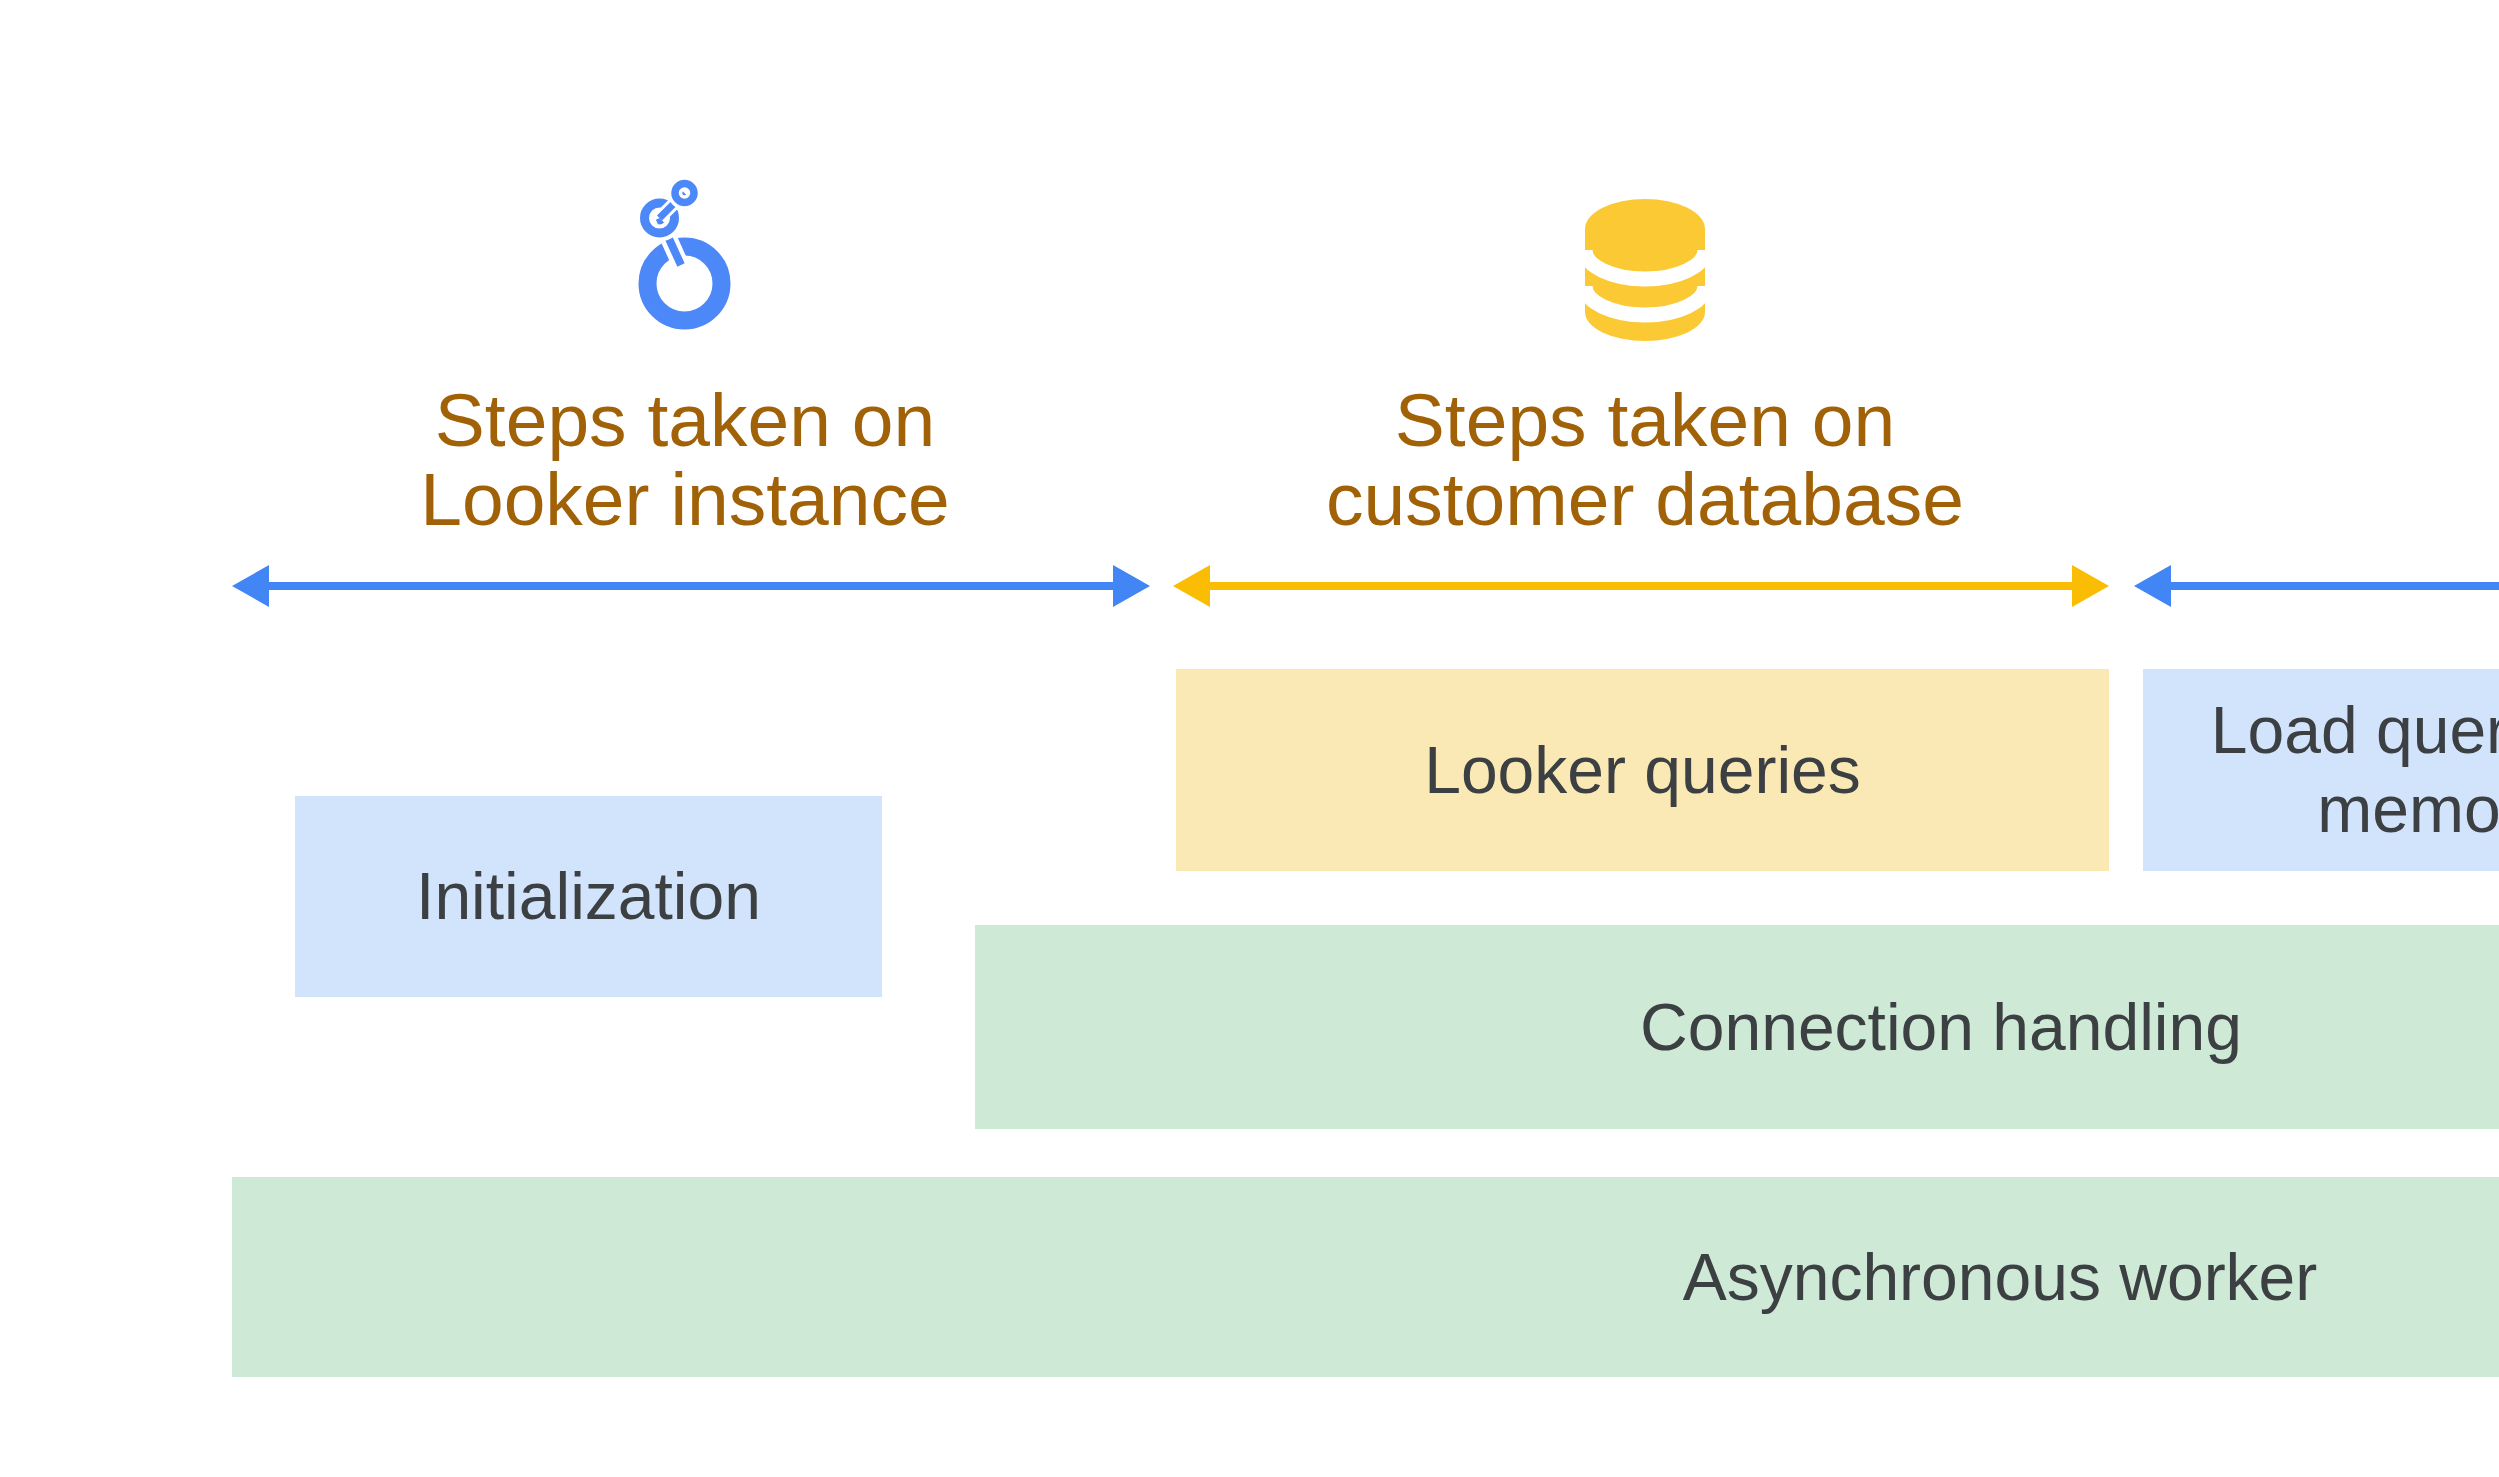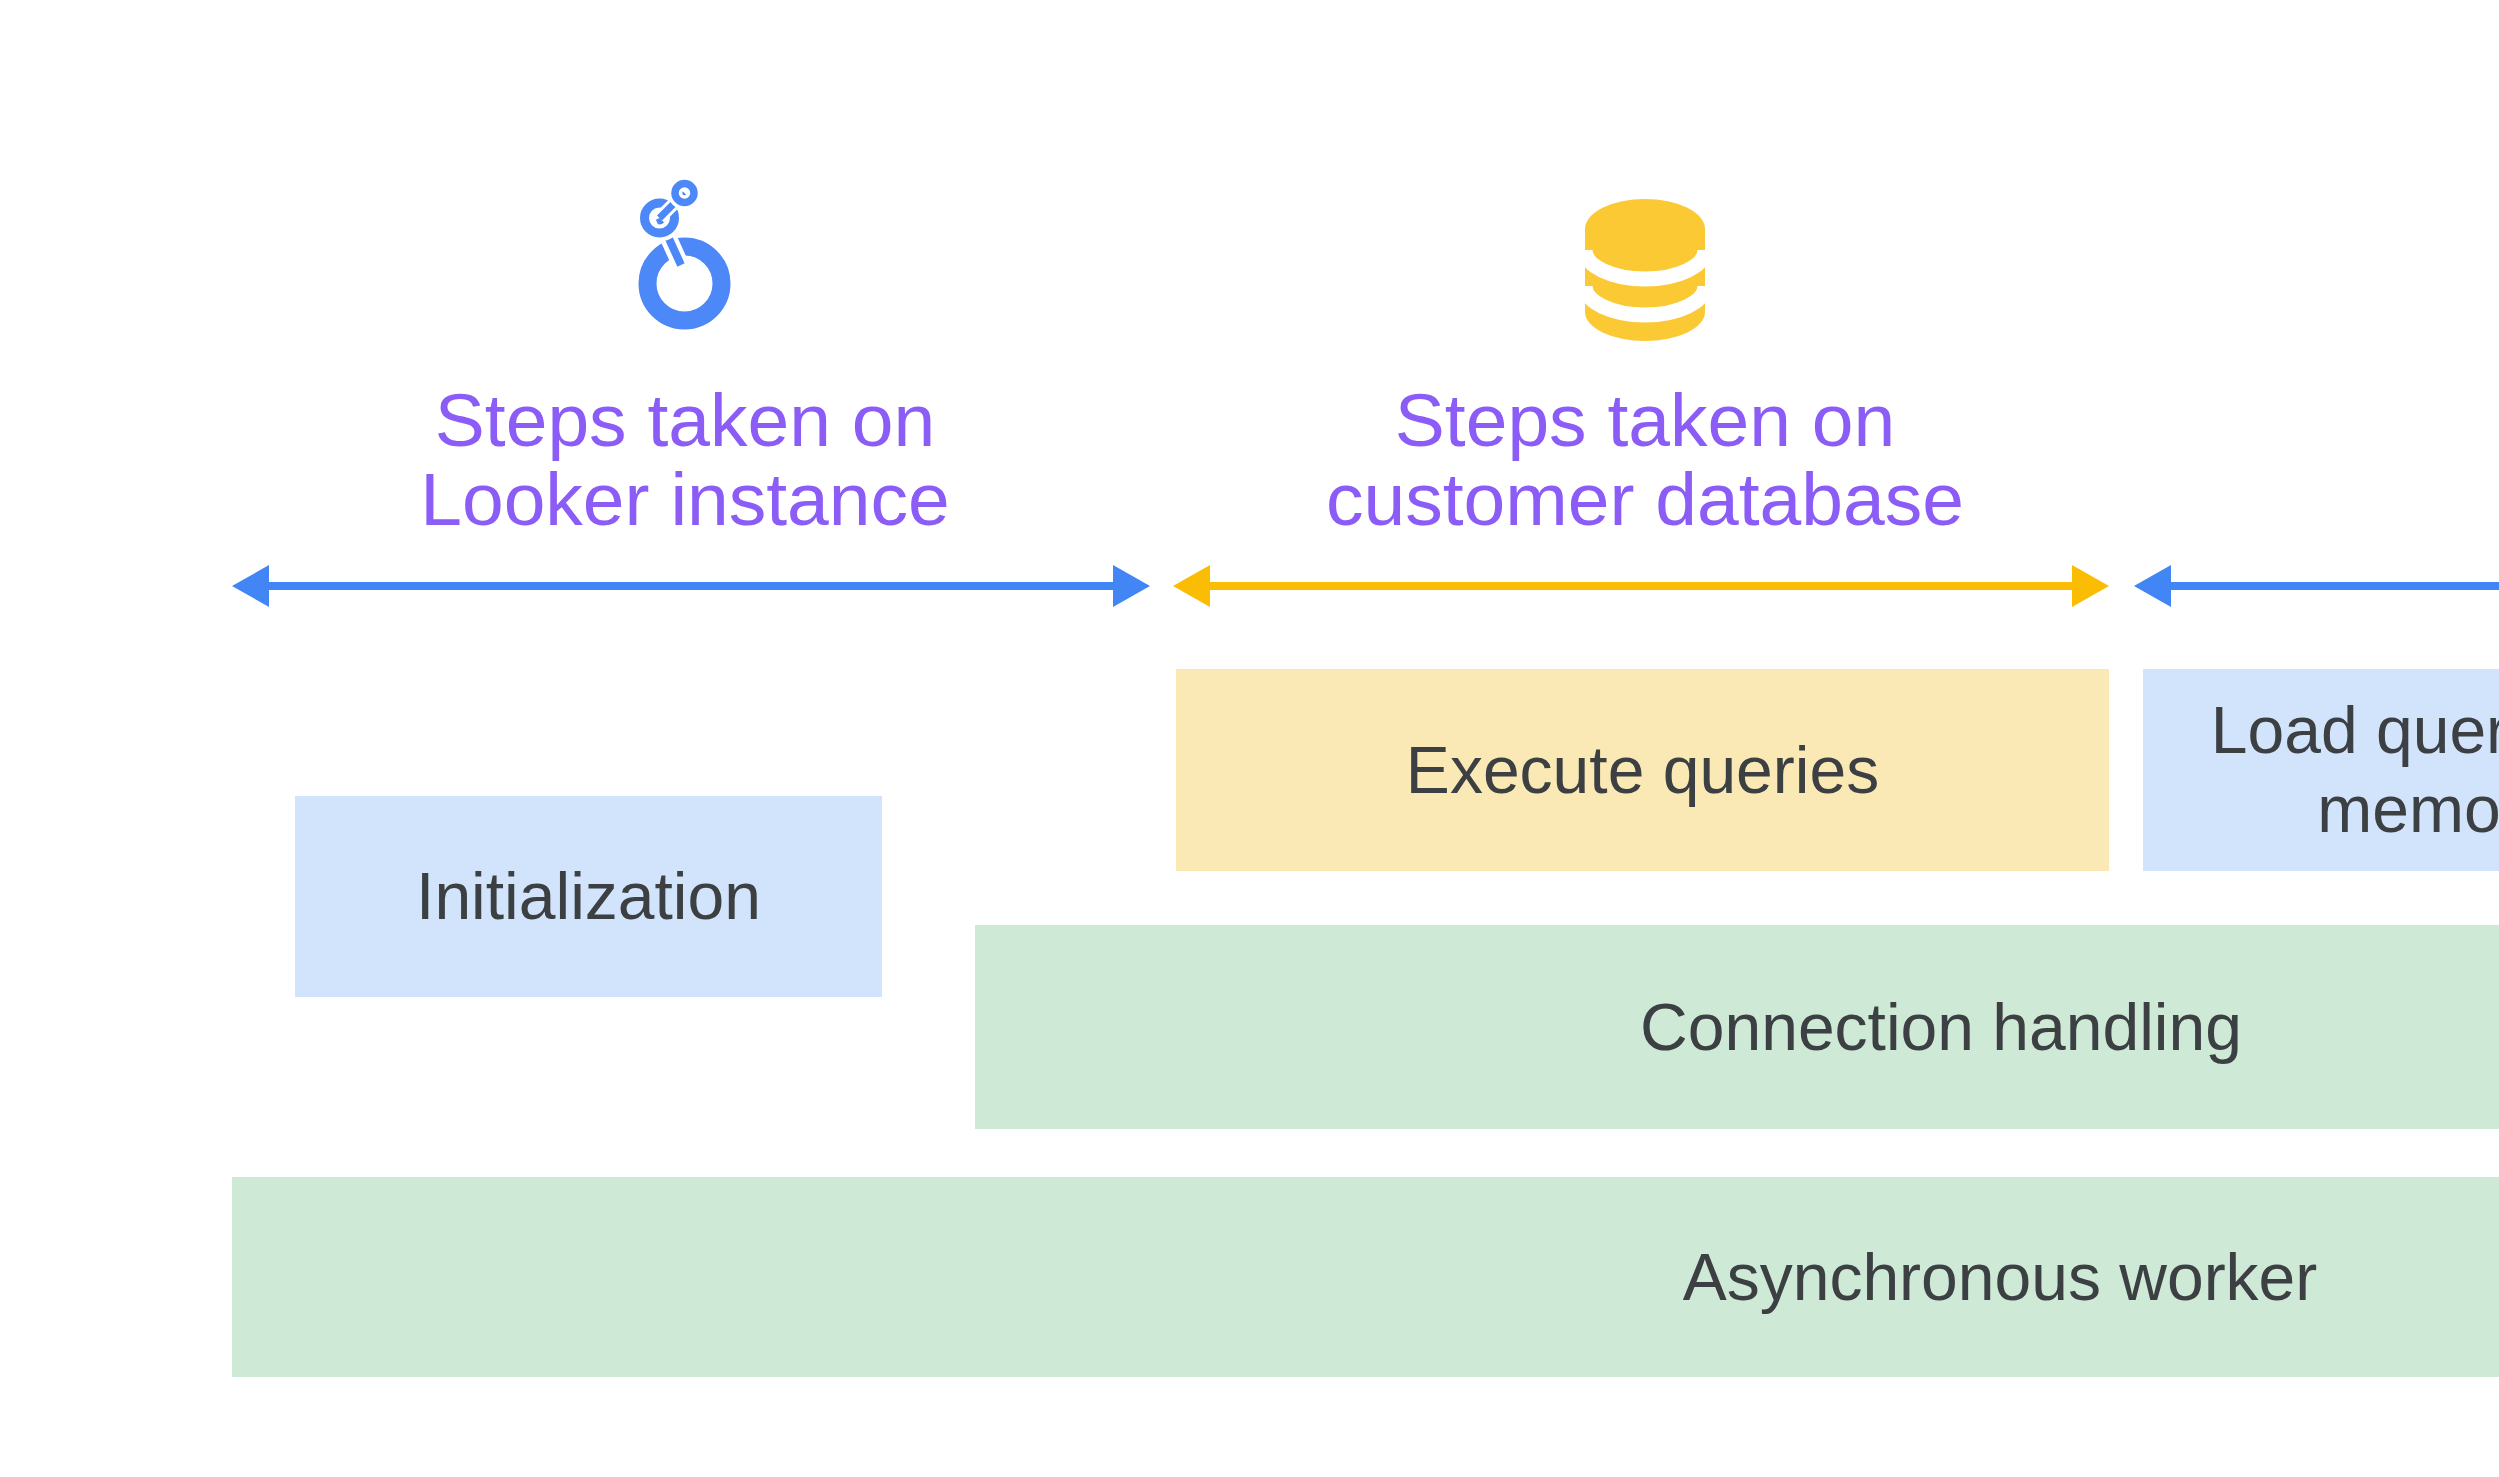--- a/index.html
+++ b/index.html
@@ -2,21 +2,21 @@
 <html style="font-size:8px"><head>
 <meta charset="utf-8">
 <style>
   html,body{margin:0;padding:0;background:#fff;}
   .canvas{position:relative;width:3999px;height:1478px;background:#ffffff;overflow:hidden;
           font-family:"Liberation Sans", sans-serif;color:#3C4043;}
 
   
   .hicon{position:absolute;}
   .hlabel{position:absolute;top:381px;width:1300px;text-align:center;
-          font-size:75px;line-height:79px;white-space:pre-line;color:#8b5cf6;}
+          font-size:75px;line-height:79px;white-space:pre-line;color:#a16207;}
 
   
   .arrow{position:absolute;top:565px;height:42px;}
   .aline{position:absolute;left:20px;right:20px;top:17px;height:8px;}
   .ah-l{position:absolute;left:0;top:0;width:0;height:0;
         border-top:21px solid transparent;border-bottom:21px solid transparent;}
   .ah-r{position:absolute;right:0;top:0;width:0;height:0;
         border-top:21px solid transparent;border-bottom:21px solid transparent;}
   .arrow.blue .aline{background:#4285F4;}
   .arrow.blue .ah-l{border-right:37px solid #4285F4;}
@@ -74,21 +74,21 @@
     <div class="aline"></div>
     <div class="ah-r"></div>
   </div>
   <div class="arrow blue" style="left:2134px;width:1622px;">
     <div class="ah-l"></div>
     <div class="aline"></div>
 
   </div>
 
   <div class="box b-init" style="background-color: rgb(210, 227, 252);">Initialization</div>
-  <div class="box b-exec" style="background-color: rgb(250, 233, 180);">Execute queries</div>
+  <div class="box b-exec" style="background-color: rgb(250, 233, 180);">Looker queries</div>
   <div class="box b-load" style="background-color: rgb(210, 227, 252);">Load queries in
 memory</div>
 
   <div class="box b-conn" style="background-color: rgb(206, 234, 214);">Connection handling</div>
   <div class="box b-async" style="background-color: rgb(206, 234, 214);">Asynchronous worker</div>
 
 </div>
 
 
 </body></html>

